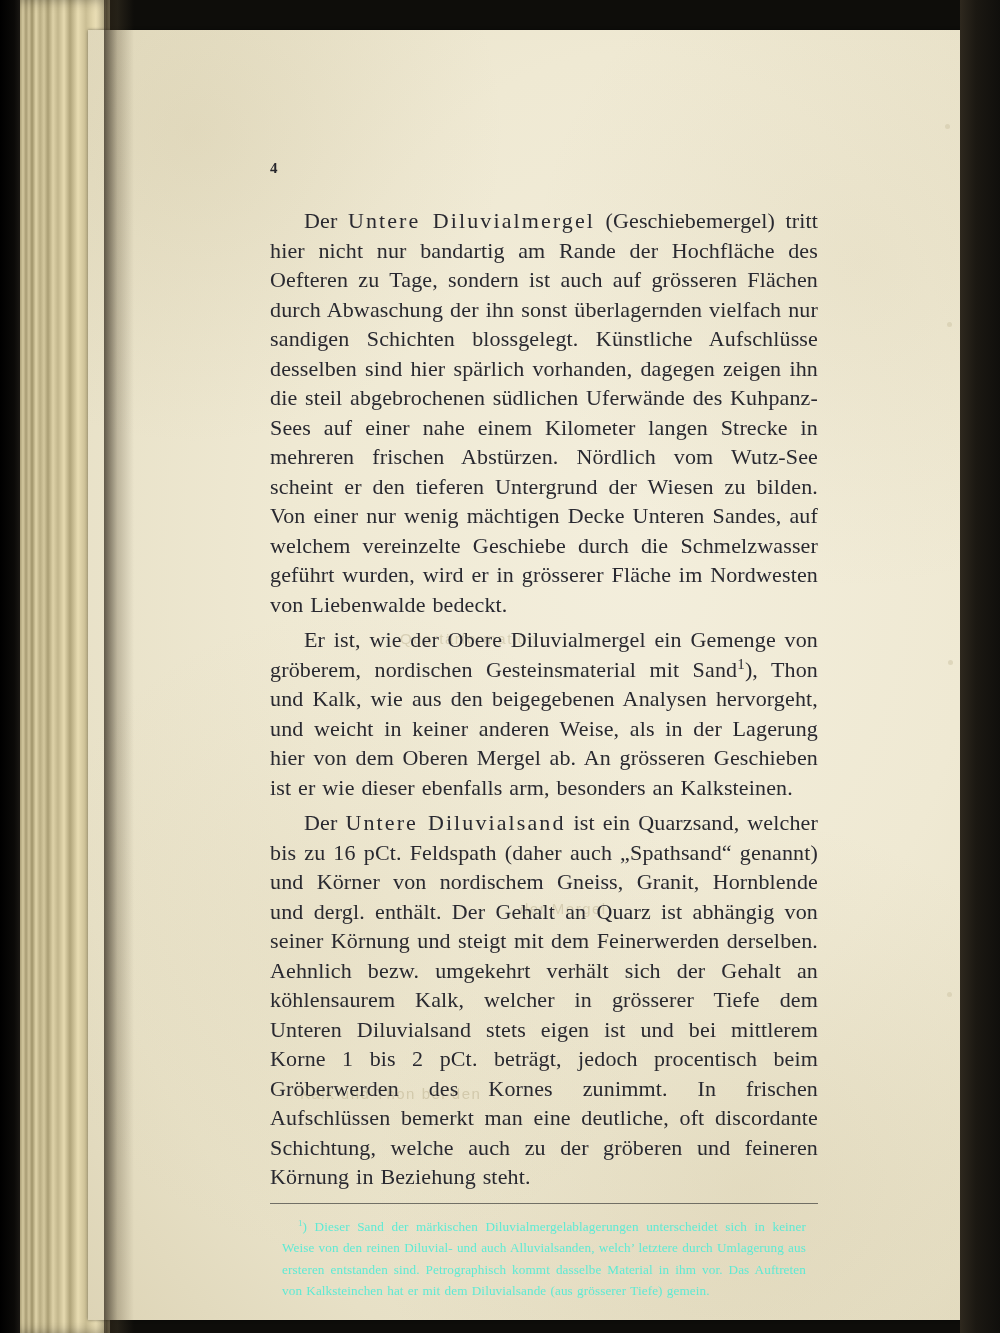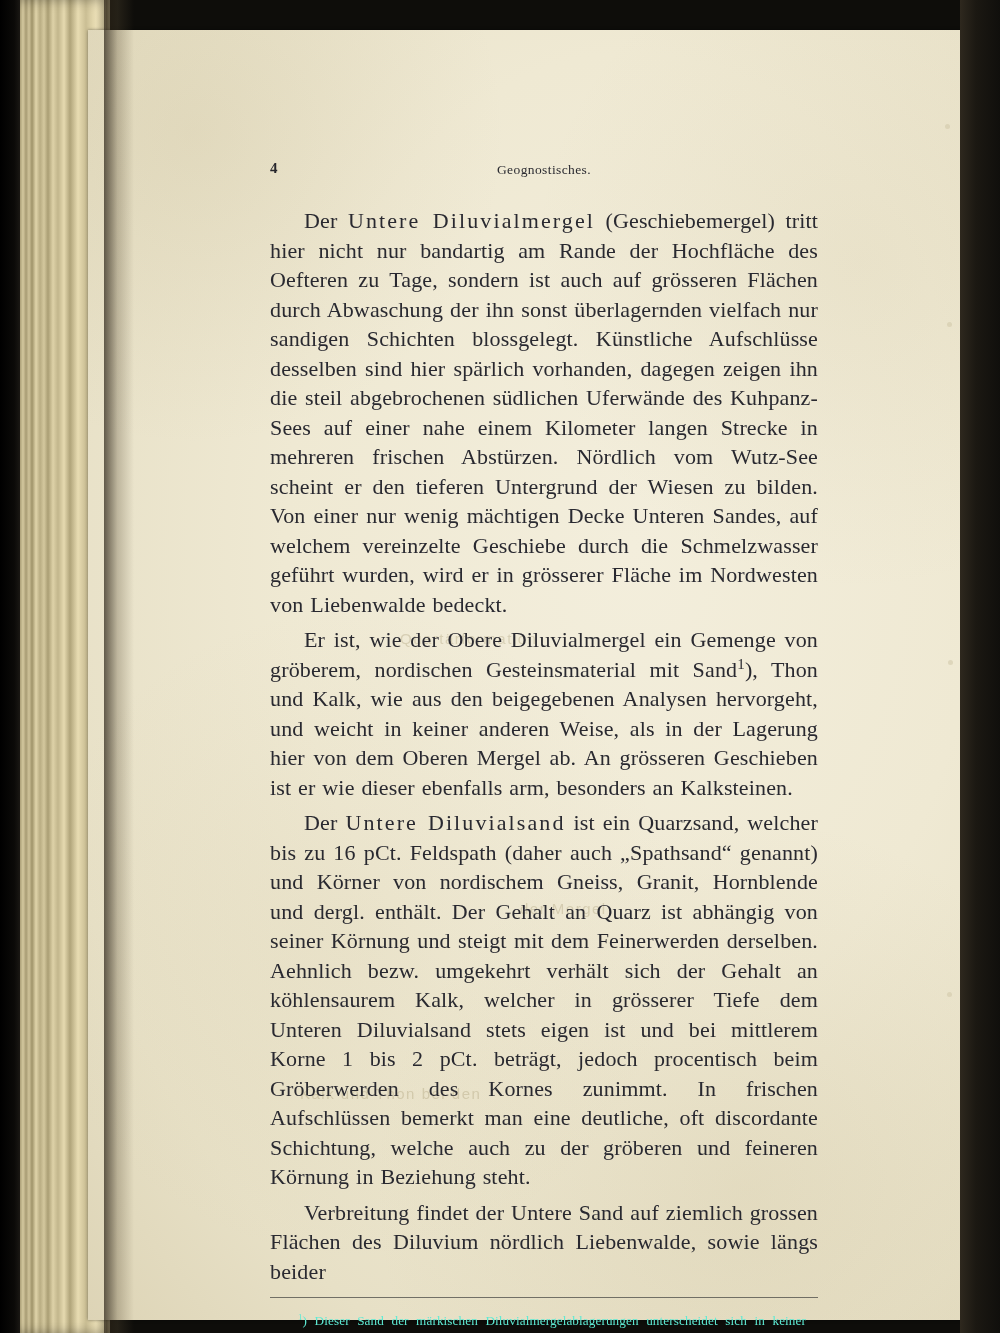--- a/index.html
+++ b/index.html
@@ -198,29 +198,27 @@
   <div class="reg-dot" style="left:947px; top:992px;"></div>
 
   <div class="bleed" style="left:400px; top:630px; width:300px;">Quartärformation</div>
   <div class="bleed" style="left:520px; top:900px; width:300px;">der Mergel</div>
   <div class="bleed" style="left:300px; top:1085px; width:360px;">Kalk und Thon bei den</div>
 
   <div class="text-col">
 
     <div class="pagehead">
       <div class="folio">4</div>
-      <div class="runhead">Geognostisches.</div>
     </div>
 
     <p class="body"><span>Der </span><span class="sp">Untere Diluvialmergel</span><span> (Geschiebemergel) tritt hier nicht nur bandartig am Rande der Hochfläche des Oefteren zu Tage, sondern ist auch auf grösseren Flächen durch Abwaschung der ihn sonst überlagernden vielfach nur sandigen Schichten blossgelegt. Künstliche Aufschlüsse desselben sind hier spärlich vorhanden, dagegen zeigen ihn die steil abgebrochenen südlichen Uferwände des Kuhpanz-Sees auf einer nahe einem Kilometer langen Strecke in mehreren frischen Abstürzen. Nördlich vom Wutz-See scheint er den tieferen Untergrund der Wiesen zu bilden. Von einer nur wenig mächtigen Decke Unteren Sandes, auf welchem vereinzelte Geschiebe durch die Schmelzwasser geführt wurden, wird er in grösserer Fläche im Nordwesten von Liebenwalde bedeckt.</span></p>
 
     <p class="body"><span>Er ist, wie der Obere Diluvialmergel ein Gemenge von gröberem, nordischen Gesteinsmaterial mit Sand</span><sup>1</sup><span>), Thon und Kalk, wie aus den beigegebenen Analysen hervorgeht, und weicht in keiner anderen Weise, als in der Lagerung hier von dem Oberen Mergel ab. An grösseren Geschieben ist er wie dieser ebenfalls arm, besonders an Kalksteinen.</span></p>
 
     <p class="body"><span>Der </span><span class="sp">Untere Diluvialsand</span><span> ist ein Quarzsand, welcher bis zu 16 pCt. Feldspath (daher auch „Spathsand“ genannt) und Körner von nordischem Gneiss, Granit, Hornblende und dergl. enthält. Der Gehalt an Quarz ist abhängig von seiner Körnung und steigt mit dem Feinerwerden derselben. Aehnlich bezw. umgekehrt verhält sich der Gehalt an köhlensaurem Kalk, welcher in grösserer Tiefe dem Unteren Diluvialsand stets eigen ist und bei mittlerem Korne 1 bis 2 pCt. beträgt, jedoch procentisch beim Gröberwerden des Kornes zunimmt. In frischen Aufschlüssen bemerkt man eine deutliche, oft discordante Schichtung, welche auch zu der gröberen und feineren Körnung in Beziehung steht.</span></p>
 
-    <p class="body">Verbreitung findet der Untere Sand auf ziemlich grossen Flächen des Diluvium nördlich Liebenwalde, sowie längs beider</p>
 
     <div class="fn-rule"></div>
 
     <p class="footnote"><span class="fn-indent"></span><sup>1</sup><span>) Dieser Sand der märkischen Diluvialmergelablagerungen unterscheidet sich in keiner Weise von den reinen Diluvial- und auch Alluvialsanden, welch’ letztere durch Umlagerung aus ersteren entstanden sind. Petrographisch kommt dasselbe Material in ihm vor. Das Auftreten von Kalksteinchen hat er mit dem Diluvialsande (aus grösserer Tiefe) gemein.</span></p>
 
   </div>
 </div>
 
 </body></html>

